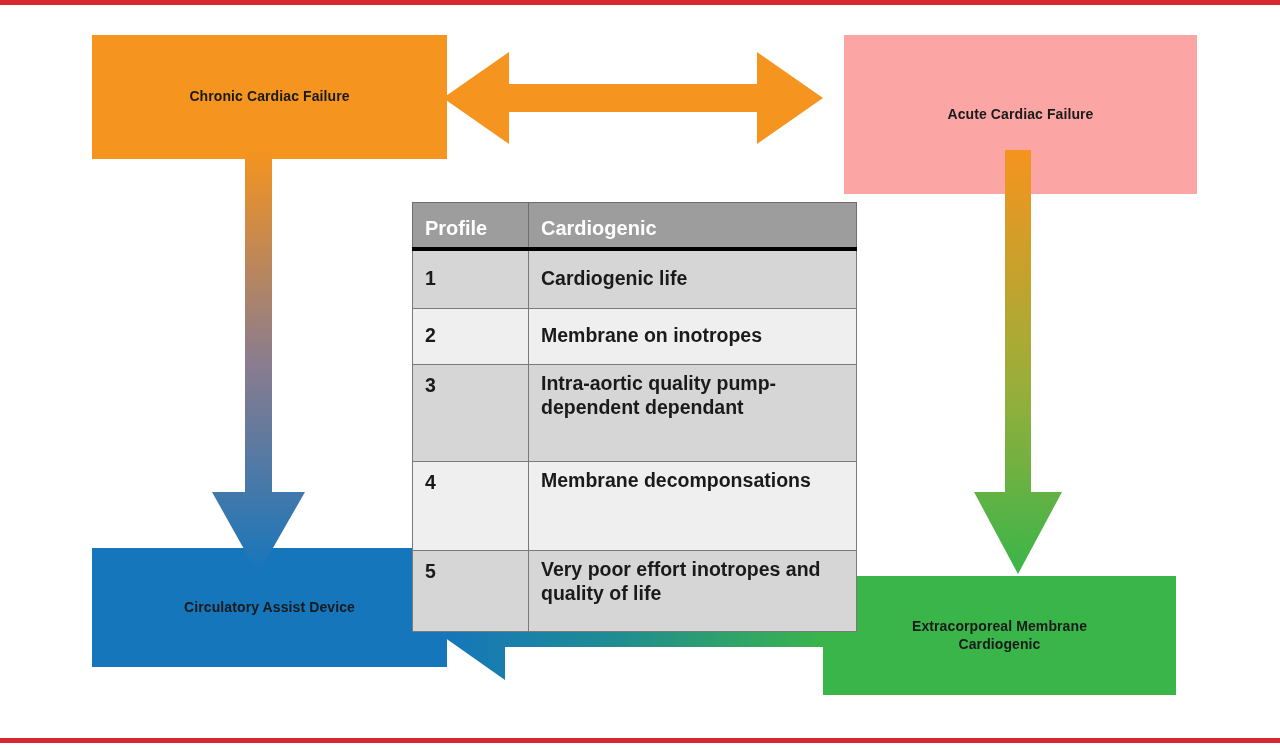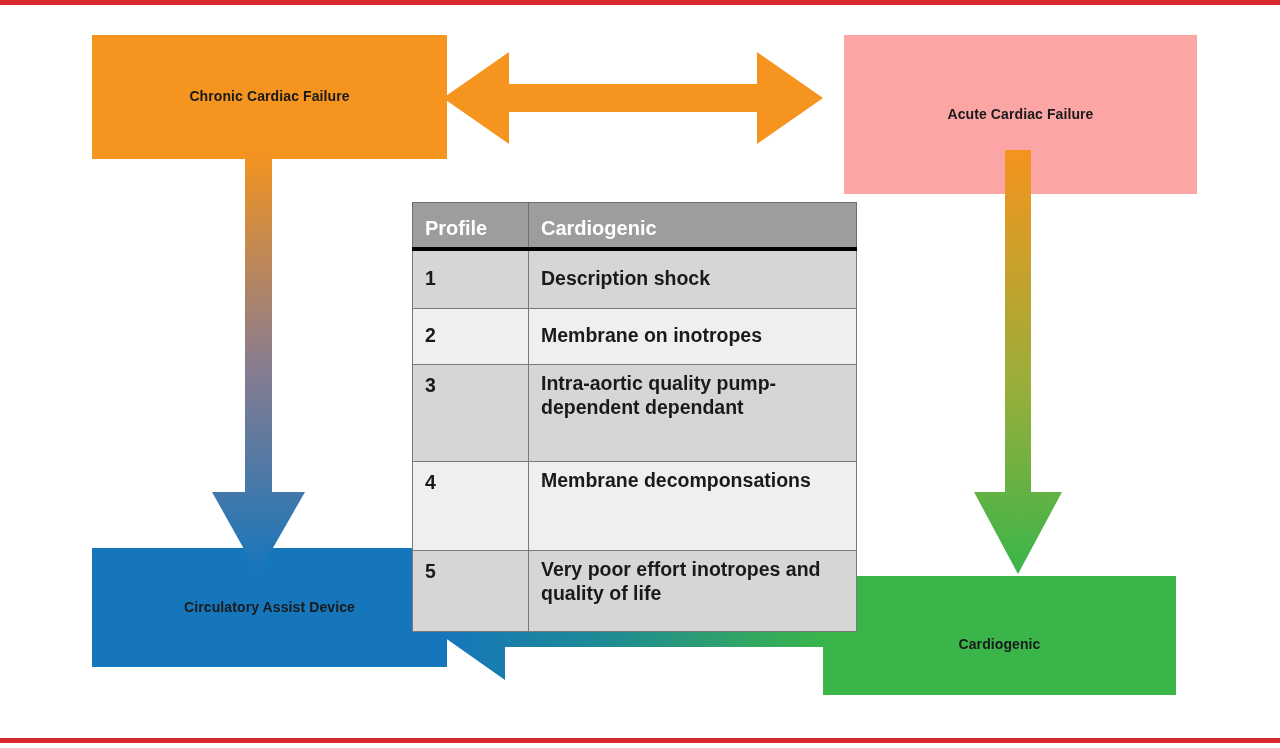--- a/index.html
+++ b/index.html
@@ -135,21 +135,21 @@
   </div>
 
   <div class="node node-cad">
     <span>
       <span>Circulatory Assist Device</span><br>
     </span>
   </div>
 
   <div class="node node-ecmo">
     <span>
-      <br>
+      <span>Extracorporeal Membrane</span><br>
       <span>Cardiogenic</span>
     </span>
   </div>
 
   <div class="arrow arrow-horizontal-top">
     <svg width="380" height="96" viewBox="0 0 380 96">
       <polygon points="0,48 66,2 66,34 314,34 314,2 380,48 314,94 314,62 66,62 66,94" fill="#f5941e"></polygon>
     </svg>
   </div>
 
@@ -199,21 +199,21 @@
     </colgroup>
     <thead>
       <tr>
         <th>Profile</th>
         <th>Cardiogenic</th>
       </tr>
     </thead>
     <tbody>
       <tr class="row-odd r1">
         <td class="cell-profile">1</td>
-        <td class="cell-desc">Description shock</td>
+        <td class="cell-desc">Cardiogenic life</td>
       </tr>
       <tr class="row-even r2">
         <td class="cell-profile">2</td>
         <td class="cell-desc">Membrane on inotropes</td>
       </tr>
       <tr class="row-odd r3">
         <td class="cell-profile">3</td>
         <td class="cell-desc">Intra-aortic quality pump-dependent dependant</td>
       </tr>
       <tr class="row-even r4">

